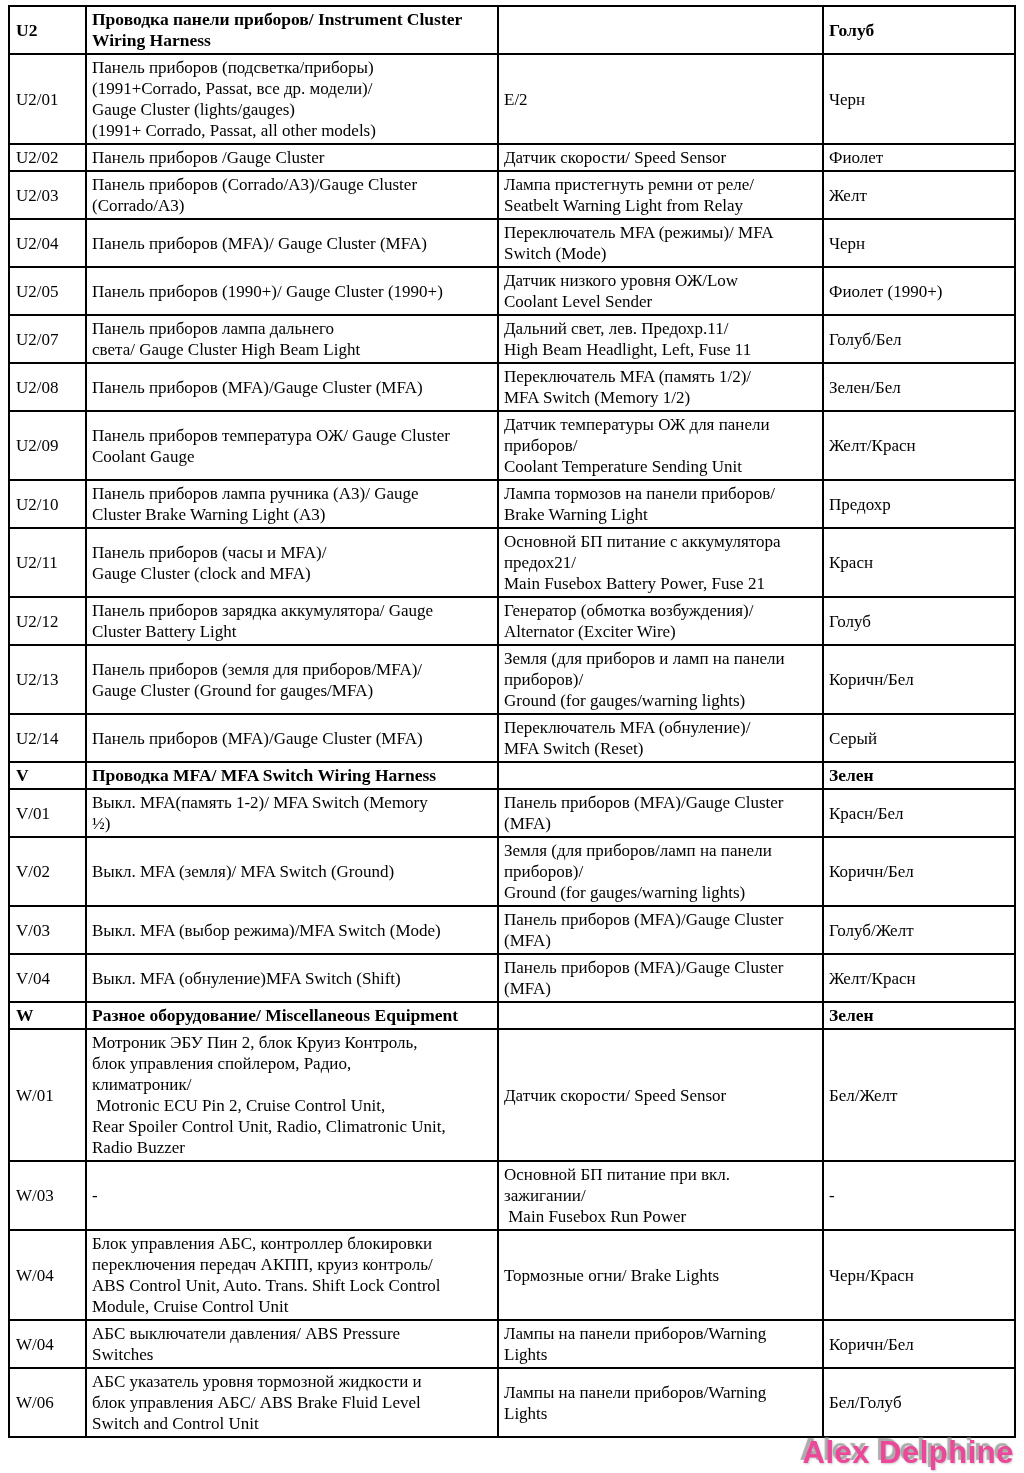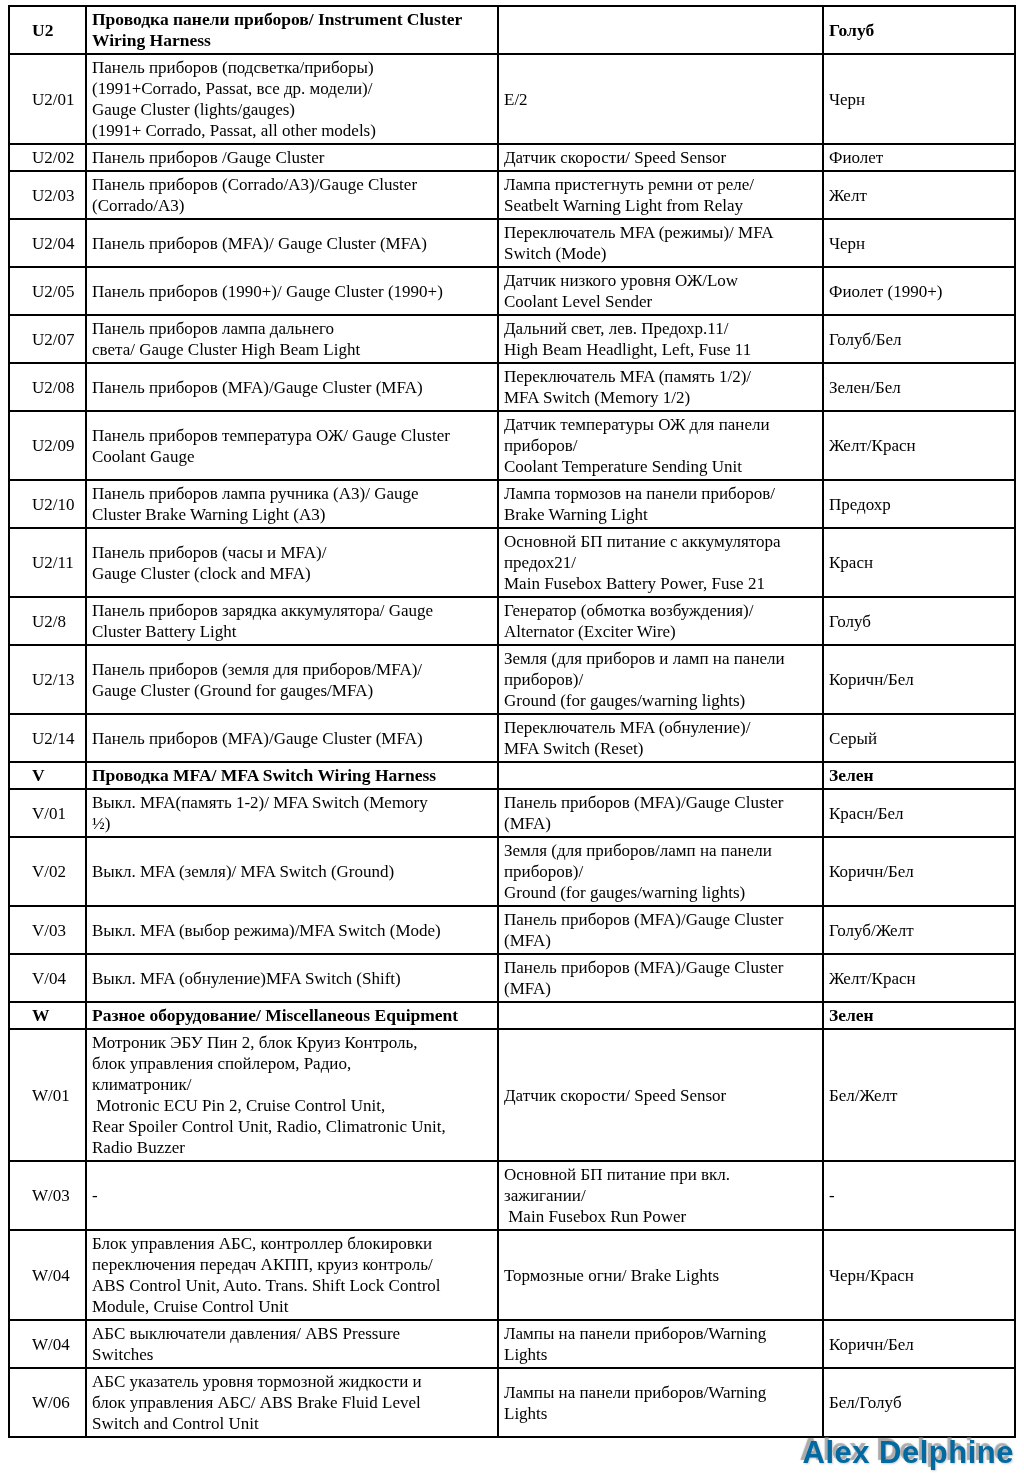--- a/index.html
+++ b/index.html
@@ -32,21 +32,21 @@
     border: 2px solid #000000;
     font-size: 17px;
     line-height: 21px;
     padding: 2px 5px;
     vertical-align: middle;
     white-space: pre-wrap;
     word-wrap: break-word;
     overflow: hidden;
     background: #ffffff;
   }
-  table.wiring td.c-code { padding-left: 22px; }
+  table.wiring td.c-code { padding-left: 6px; }
   tr.section td {
     font-weight: bold;
     font-size: 17.5px;
   }
   .watermark {
     position: absolute;
     right: 10px;
     bottom: 2px;
     font-family: "Liberation Sans", "DejaVu Sans", sans-serif;
     font-weight: bold;
@@ -148,21 +148,21 @@
         <tr>
     <td class="c-code">U2/11</td>
     <td class="c-desc">Панель приборов (часы и MFA)/
 Gauge Cluster (clock and MFA)</td>
     <td class="c-conn">Основной БП питание с аккумулятора
 предох21/
 Main Fusebox Battery Power, Fuse 21</td>
     <td class="c-color">Красн</td>
   </tr>
         <tr>
-    <td class="c-code">U2/8</td>
+    <td class="c-code">U2/12</td>
     <td class="c-desc">Панель приборов зарядка аккумулятора/ Gauge
 Cluster Battery Light</td>
     <td class="c-conn">Генератор (обмотка возбуждения)/
 Alternator (Exciter Wire)</td>
     <td class="c-color">Голуб</td>
   </tr>
         <tr>
     <td class="c-code">U2/13</td>
     <td class="c-desc">Панель приборов (земля для приборов/MFA)/
 Gauge Cluster (Ground for gauges/MFA)</td>
@@ -261,15 +261,15 @@
     <td class="c-desc">АБС указатель уровня тормозной жидкости и
 блок управления АБС/ ABS Brake Fluid Level
 Switch and Control Unit</td>
     <td class="c-conn">Лампы на панели приборов/Warning
 Lights</td>
     <td class="c-color">Бел/Голуб</td>
   </tr>
       </tbody>
   </table>
 
-  <div class="watermark" style="color: #0369a1;">Alex Delphine</div>
+  <div class="watermark" style="color: #ec4899;">Alex Delphine</div>
 
 </div>
 
 </body></html>

